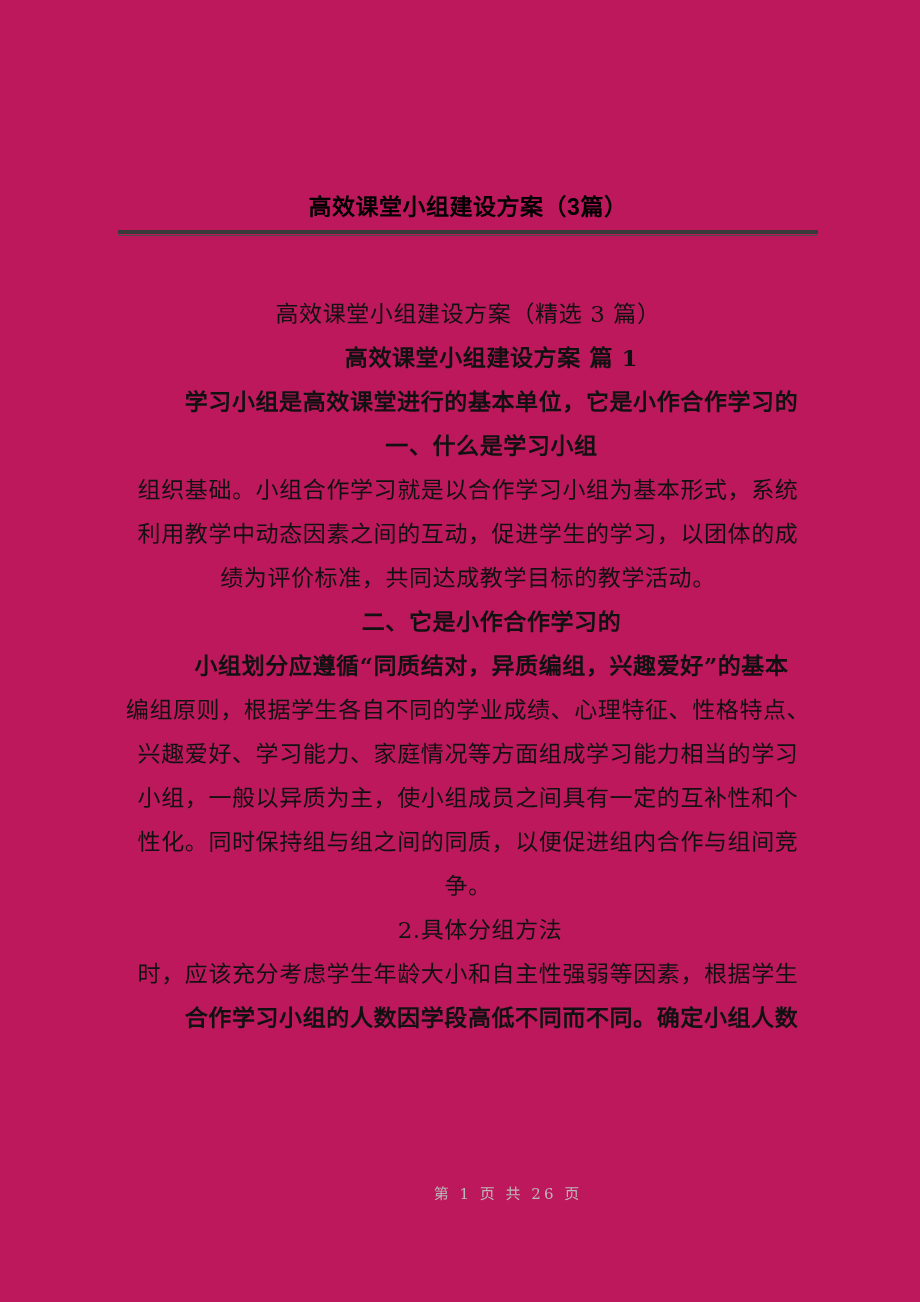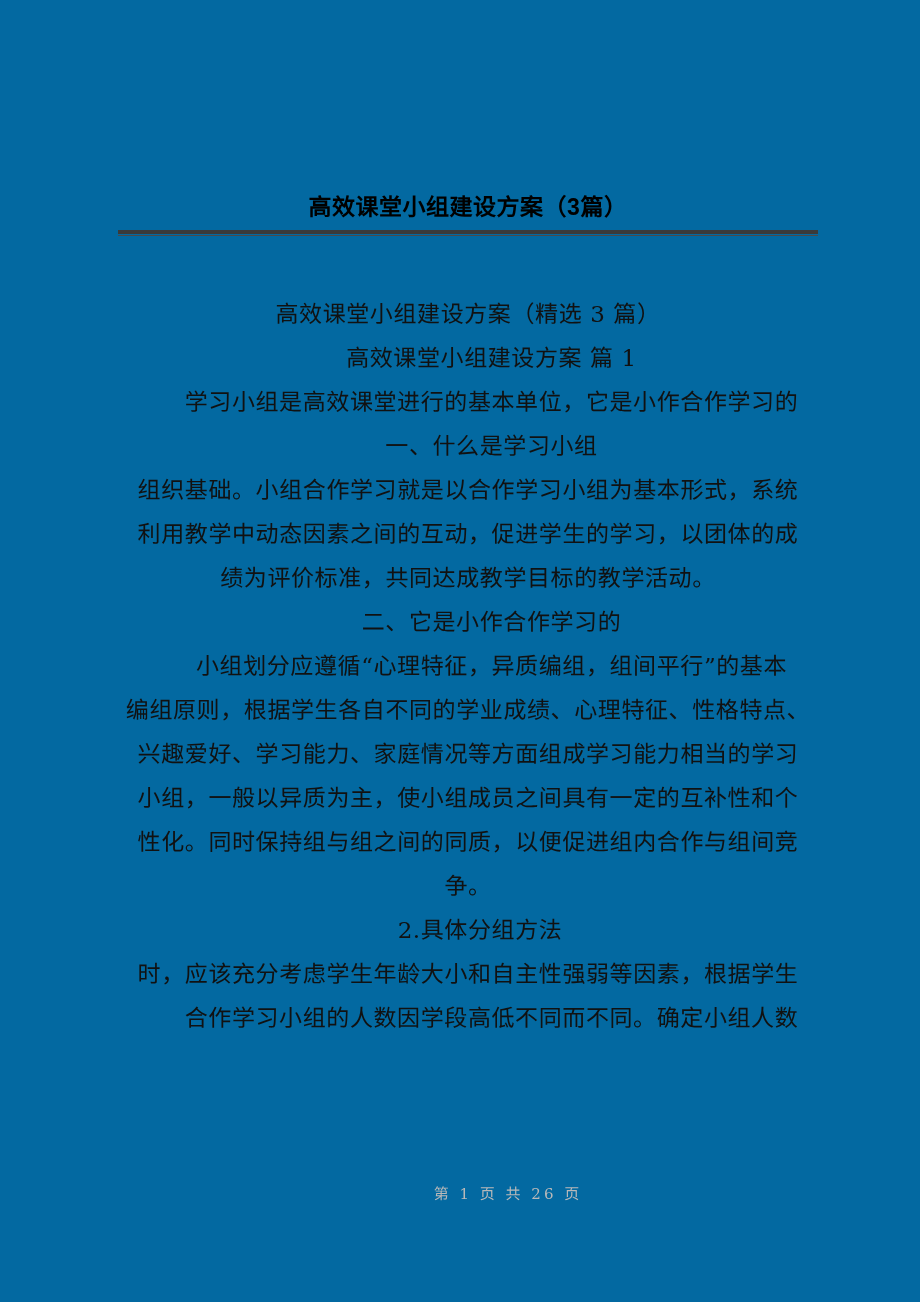--- a/index.html
+++ b/index.html
@@ -6,21 +6,21 @@
   html, body {
     margin: 0;
     padding: 0;
     background: #ffffff;
   }
 
   .page {
     position: relative;
     width: 920px;
     height: 1302px;
-    background: #0369a1;
+    background: #be185d;
     overflow: hidden;
     box-sizing: border-box;
     font-family: "DejaVu Serif", "Liberation Serif", serif;
     color: #000000;
   }
 
   
   .title-block {
     position: absolute;
     left: 118px;
@@ -63,20 +63,21 @@
     font-size: 23px;
     line-height: 44px;
     height: 44px;
     letter-spacing: 0.6px;
     white-space: nowrap;
     color: #111111;
   }
 
   .line.indent-2 {
     padding-left: 47px;
+    font-weight: bold;
   }
 
   .line.indent-1 {
     padding-left: 24px;
   }
 
   
   .footer {
     position: absolute;
     left: 0;
@@ -110,21 +111,21 @@
     <div class="line indent-2">学习小组是高效课堂进行的基本单位，它是小作合作学习的</div>
 
     <div class="line indent-2">一、什么是学习小组</div>
     <div class="line">组织基础。小组合作学习就是以合作学习小组为基本形式，系统</div>
     <div class="line">利用教学中动态因素之间的互动，促进学生的学习，以团体的成</div>
     <div class="line">绩为评价标准，共同达成教学目标的教学活动。</div>
 
     <div class="line indent-2">二、它是小作合作学习的</div>
 
 
-    <div class="line indent-2">小组划分应遵循“心理特征，异质编组，组间平行”的基本</div>
+    <div class="line indent-2">小组划分应遵循“同质结对，异质编组，兴趣爱好”的基本</div>
     <div class="line">编组原则，根据学生各自不同的学业成绩、心理特征、性格特点、</div>
     <div class="line">兴趣爱好、学习能力、家庭情况等方面组成学习能力相当的学习</div>
     <div class="line">小组，一般以异质为主，使小组成员之间具有一定的互补性和个</div>
     <div class="line">性化。同时保持组与组之间的同质，以便促进组内合作与组间竞</div>
     <div class="line">争。</div>
 
     <div class="line indent-1">2.具体分组方法</div>
 
     <div class="line">时，应该充分考虑学生年龄大小和自主性强弱等因素，根据学生</div>
     <div class="line indent-2">合作学习小组的人数因学段高低不同而不同。确定小组人数</div>

